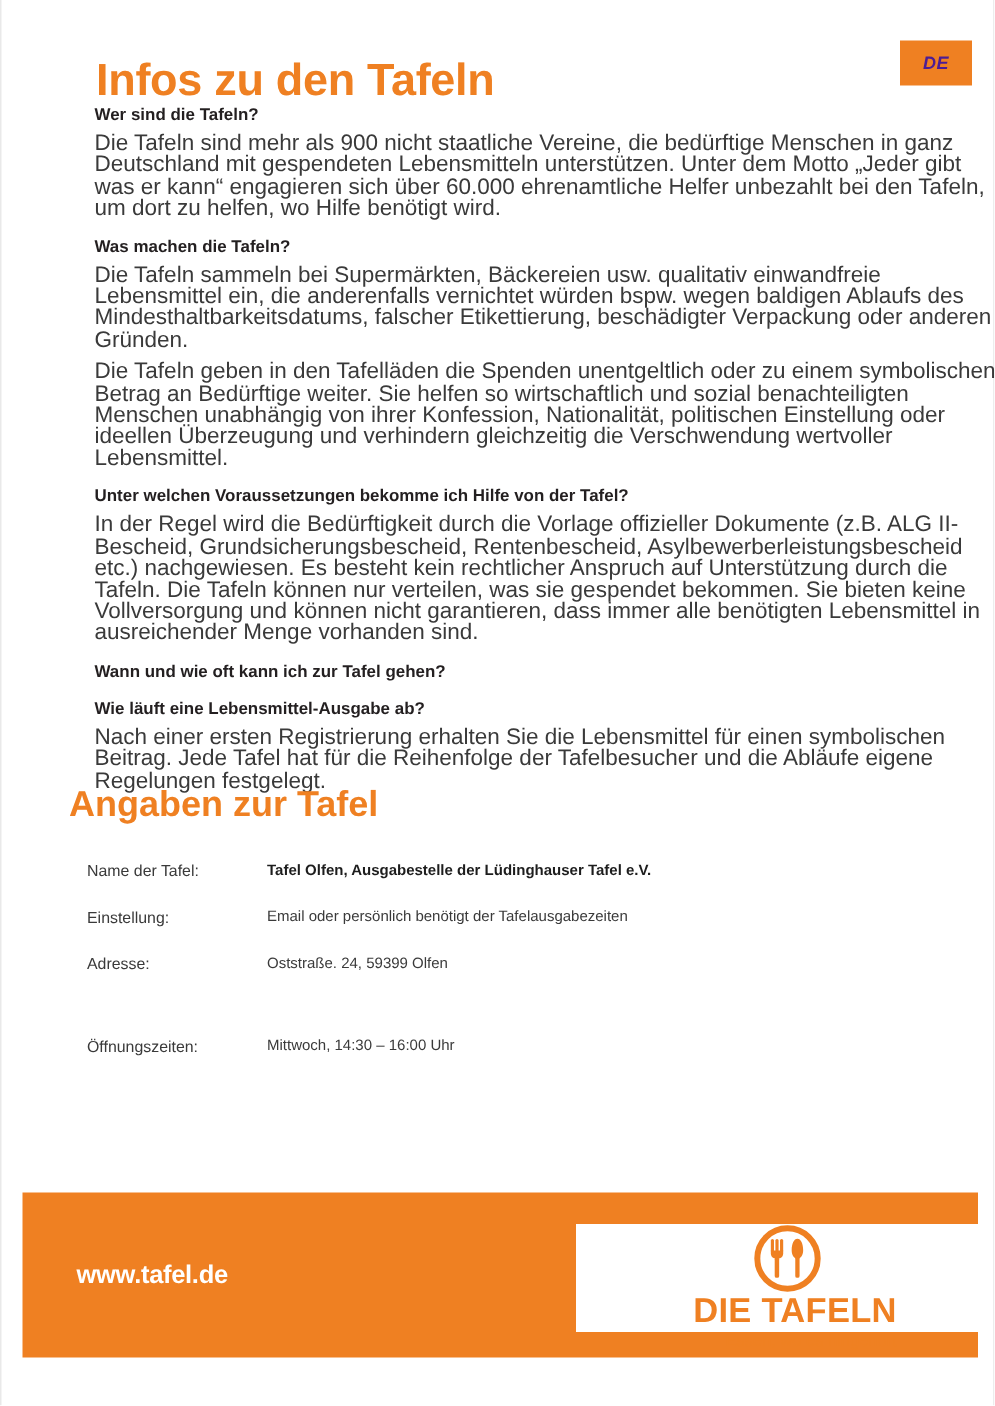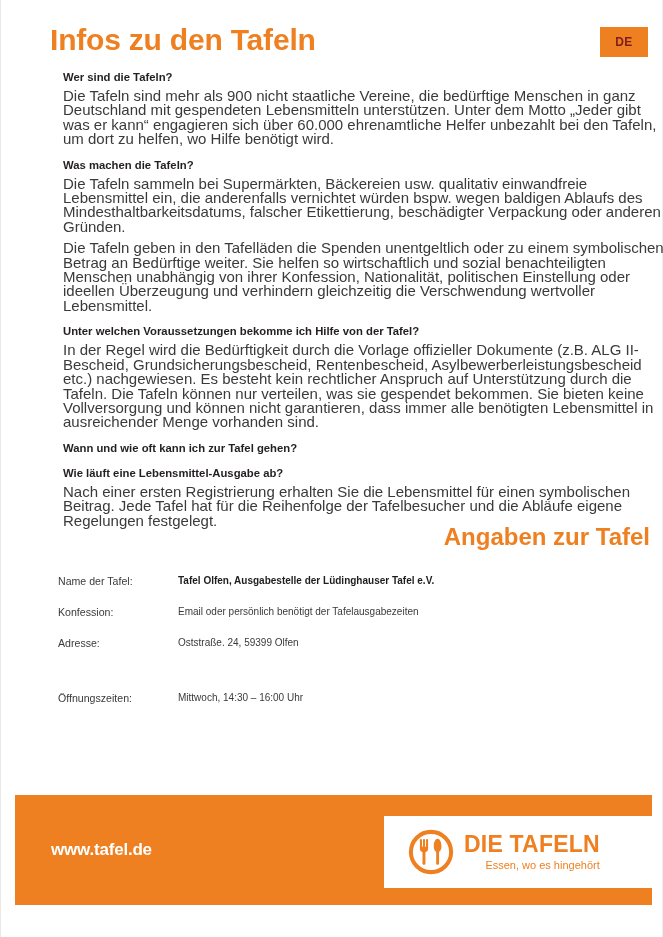--- a/index.html
+++ b/index.html
@@ -27,42 +27,43 @@
 
   
   .header {
     position: absolute;
     left: 45px;
     top: 18px;
     right: 14px;
     height: 52px;
   }
   .doc-title {
-    margin: 4px;
+    margin: 18px;
     font-size: 30px;
     line-height: 36px;
     font-weight: bold;
     color: #ef8022;
     letter-spacing: -0.2px;
     white-space: nowrap;
   }
   .lang-badge {
     position: absolute;
     right: 0;
     top: 9px;
     width: 48px;
     height: 30px;
     background: #ef8022;
-    color: #7f1d1d;
+    color: #4c1d95;
     font-size: 12px;
     font-weight: bold;
     letter-spacing: 0.4px;
     display: flex;
     align-items: center;
     justify-content: center;
+    font-style: italic;
   }
 
   
   .content {
     position: absolute;
     left: 62px;
     top: 70px;
     width: 604px;
   }
   .faq-section {
@@ -90,21 +91,20 @@
     left: 45px;
     top: 522px;
     width: 604px;
   }
   .details-title {
     margin: 0 0 22px 0;
     font-size: 24px;
     line-height: 30px;
     font-weight: bold;
     color: #ef8022;
-    text-align: right;
   }
   .detail-row {
     display: flex;
     align-items: flex-start;
     margin-bottom: 17px;
     padding-left: 12px;
   }
   .detail-row.spacer {
     height: 16px;
     margin-bottom: 8px;
@@ -149,20 +149,21 @@
     position: absolute;
     right: 0;
     top: 21px;
     width: 268px;
     height: 72px;
     background: #ffffff;
     display: flex;
     align-items: center;
     padding-left: 24px;
     box-sizing: border-box;
+    flex-direction: column;
   }
   .logo-mark {
     flex: 0 0 auto;
     width: 46px;
     height: 46px;
     margin-right: 10px;
   }
   .logo-text { line-height: 1; }
   .logo-name {
     font-size: 23px;
@@ -220,21 +221,21 @@
 
   <div class="details">
     <h2 class="details-title">Angaben zur Tafel</h2>
 
     <div class="detail-row">
       <div class="detail-label">Name der Tafel:</div>
       <div class="detail-value strong">Tafel Olfen, Ausgabestelle der Lüdinghauser Tafel e.V.</div>
     </div>
 
     <div class="detail-row">
-      <div class="detail-label">Konfession:</div>
+      <div class="detail-label">Einstellung:</div>
       <div class="detail-value">Email oder persönlich benötigt der Tafelausgabezeiten</div>
     </div>
 
     <div class="detail-row">
       <div class="detail-label">Adresse:</div>
       <div class="detail-value">Oststraße. 24, 59399 Olfen</div>
     </div>
 
     <div class="detail-row spacer"></div>
 

